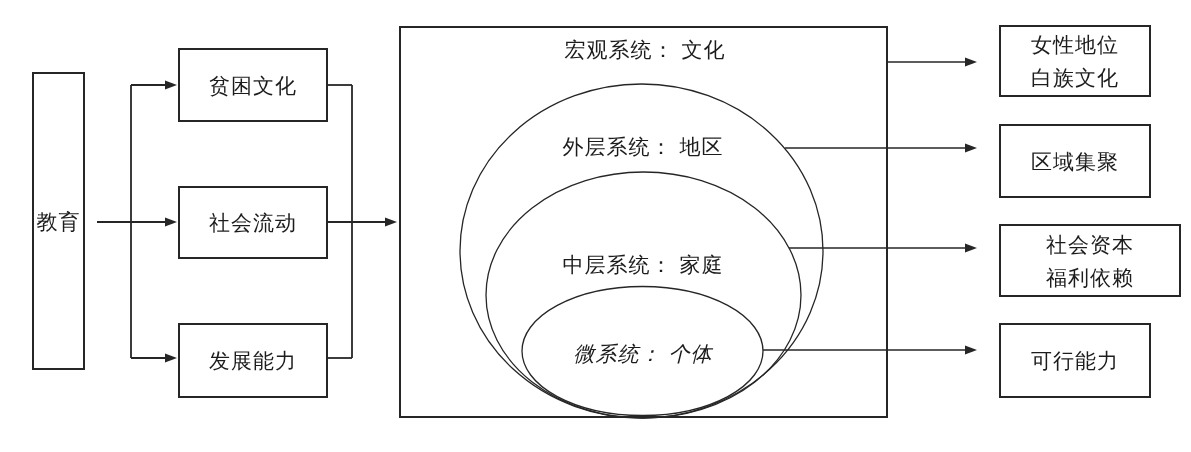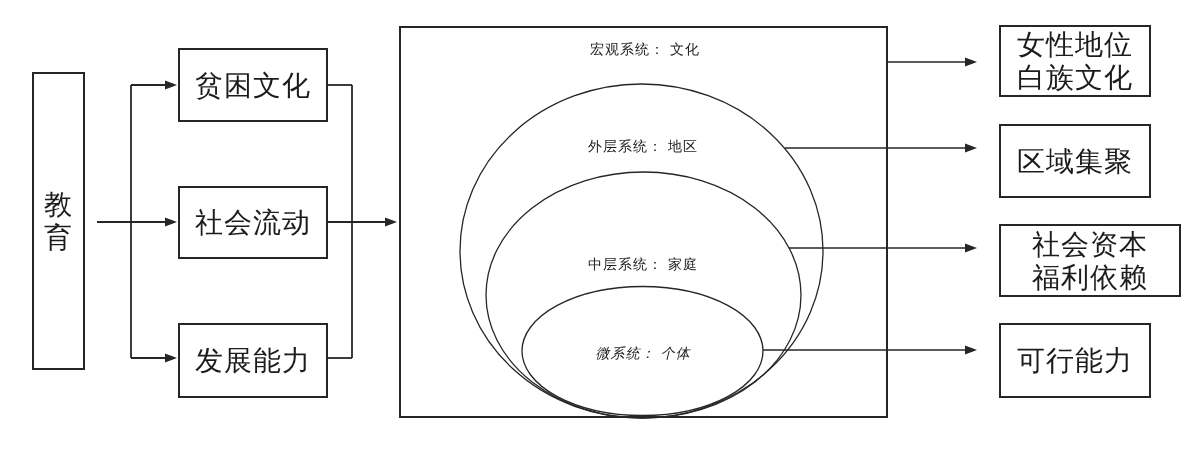--- a/index.html
+++ b/index.html
@@ -25,38 +25,38 @@
   }
   .node {
     position: absolute;
     box-sizing: border-box;
     border: 2px solid #262626;
     background: transparent;
     display: flex;
     align-items: center;
     justify-content: center;
     text-align: center;
-    font-size: 28px;
+    font-size: 21px;
     line-height: 33px;
     white-space: pre-line;
     letter-spacing: 1px;
   }
   .node-edu      { left: 32px;  top: 72px;  width: 53px;  height: 298px; }
   .node-poverty  { left: 178px; top: 48px;  width: 150px; height: 74px; }
   .node-mobility { left: 178px; top: 186px; width: 150px; height: 73px; }
   .node-develop  { left: 178px; top: 323px; width: 150px; height: 75px; }
   .node-system   { left: 399px; top: 26px;  width: 489px; height: 392px; }
   .node-out1     { left: 999px; top: 25px;  width: 152px; height: 72px; }
   .node-out2     { left: 999px; top: 124px; width: 152px; height: 74px; }
   .node-out3     { left: 999px; top: 224px; width: 182px; height: 73px; }
   .node-out4     { left: 999px; top: 323px; width: 152px; height: 75px; }
   .sys-label {
     position: absolute;
     transform: translate(-50%, -50%);
-    font-size: 14px;
+    font-size: 21px;
     letter-spacing: 1px;
     white-space: nowrap;
     text-align: left;
   }
   .sys-label-macro  { left: 645px; top: 50px; }
   .sys-label-outer  { left: 643px; top: 147px; }
   .sys-label-middle { left: 643px; top: 265px; }
   .sys-label-micro  { left: 643px; top: 354px; font-style: italic; }
 </style>
 </head>

